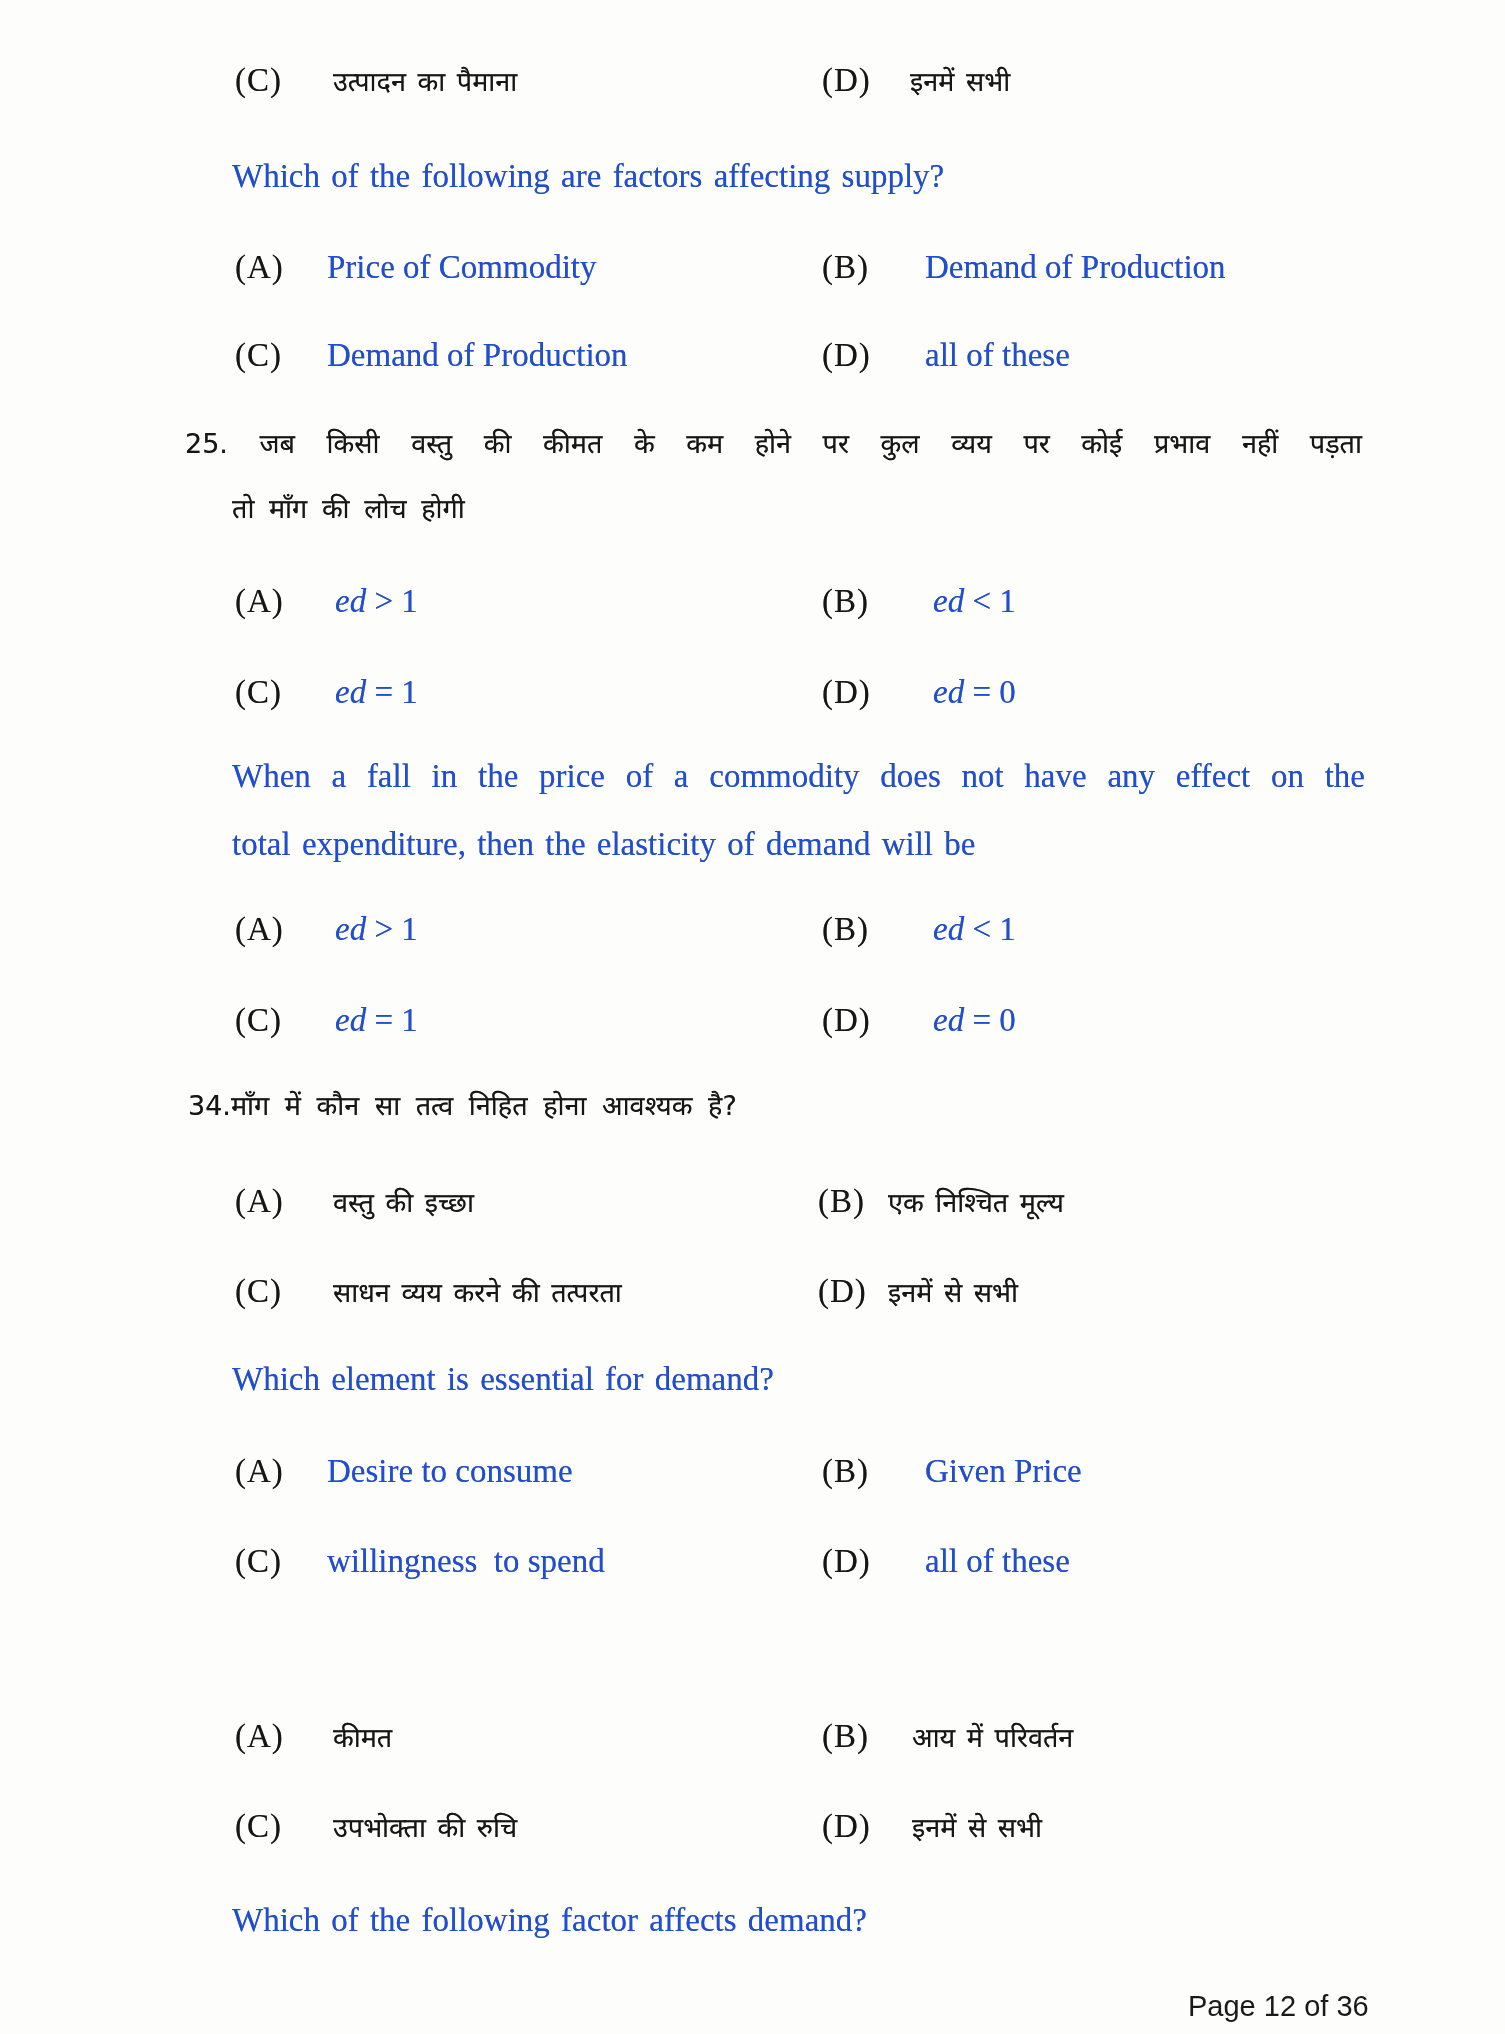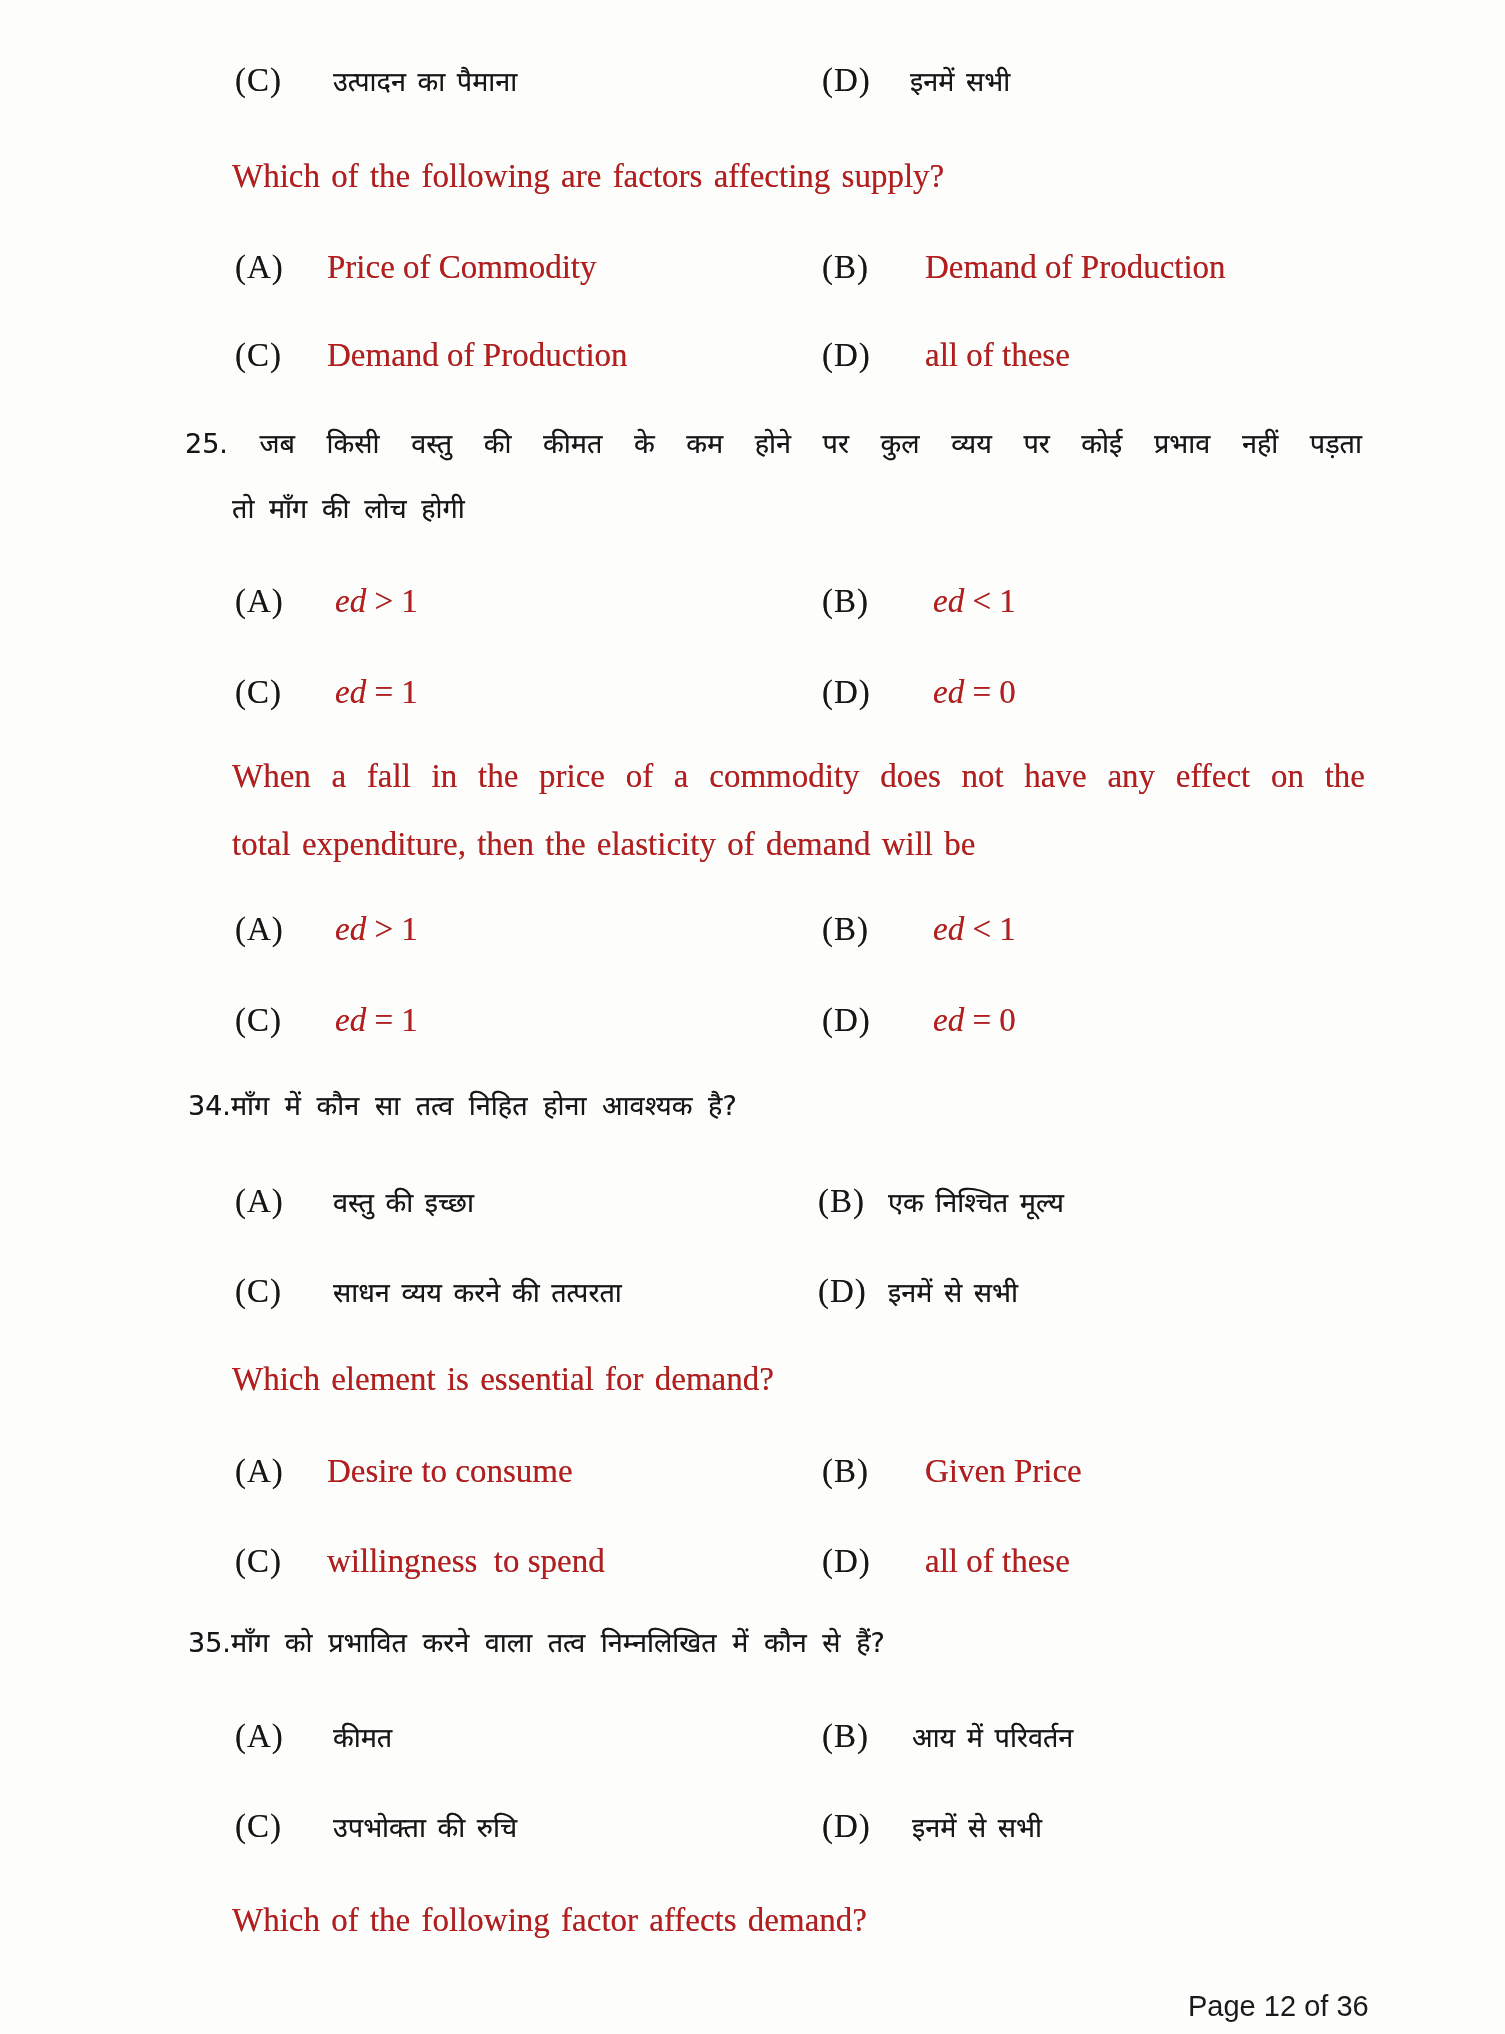--- a/index.html
+++ b/index.html
@@ -6,21 +6,21 @@
   #page{
     position:relative;
     width:1505px;
     height:2034px;
     background:#fdfdfc;
     overflow:hidden;
     color:#161616;
   }
   .row{position:absolute;left:0;top:0;width:100%;height:52px;white-space:nowrap;}
   .abs{position:absolute;top:0;}
-  .en{font-family:"Liberation Serif","DejaVu Serif",serif;font-size:33px;color:#b91c1c;}
+  .en{font-family:"Liberation Serif","DejaVu Serif",serif;font-size:33px;color:#1d4ed8;}
   .hi{font-family:"DejaVu Sans",sans-serif;font-size:27px;color:#161616;}
   .lbl{font-family:"Liberation Serif","DejaVu Serif",serif;font-size:33px;letter-spacing:1px;}
   .txt{white-space:pre-wrap;}
   .hi-opt{word-spacing:3px;}
   .hi-stem{word-spacing:7px;}
   .en-stem{word-spacing:3px;}
   .ital i{font-style:italic;font-family:"Liberation Serif",serif;}
   .just{
     text-align:justify;
     text-align-last:justify;
@@ -140,23 +140,20 @@
     <span class="abs en txt" style="left:925px">Given Price</span>
   </div>
 
   <div class="row scan" style="top:1543px">
     <span class="abs lbl" style="left:235px">(C)</span>
     <span class="abs en txt" style="left:327px">willingness  to spend</span>
     <span class="abs lbl" style="left:822px">(D)</span>
     <span class="abs en txt" style="left:925px">all of these</span>
   </div>
 
-  <div class="row scan" style="top:1623px">
-    <span class="abs hi hi-stem" style="left:188px">35.माँग को प्रभावित करने वाला तत्व निम्नलिखित में कौन से हैं?</span>
-  </div>
 
   <div class="row scan" style="top:1718px">
     <span class="abs lbl" style="left:235px">(A)</span>
     <span class="abs hi txt hi-opt" style="left:333px">कीमत</span>
     <span class="abs lbl" style="left:822px">(B)</span>
     <span class="abs hi txt hi-opt" style="left:912px">आय में परिवर्तन</span>
   </div>
 
   <div class="row scan" style="top:1808px">
     <span class="abs lbl" style="left:235px">(C)</span>

